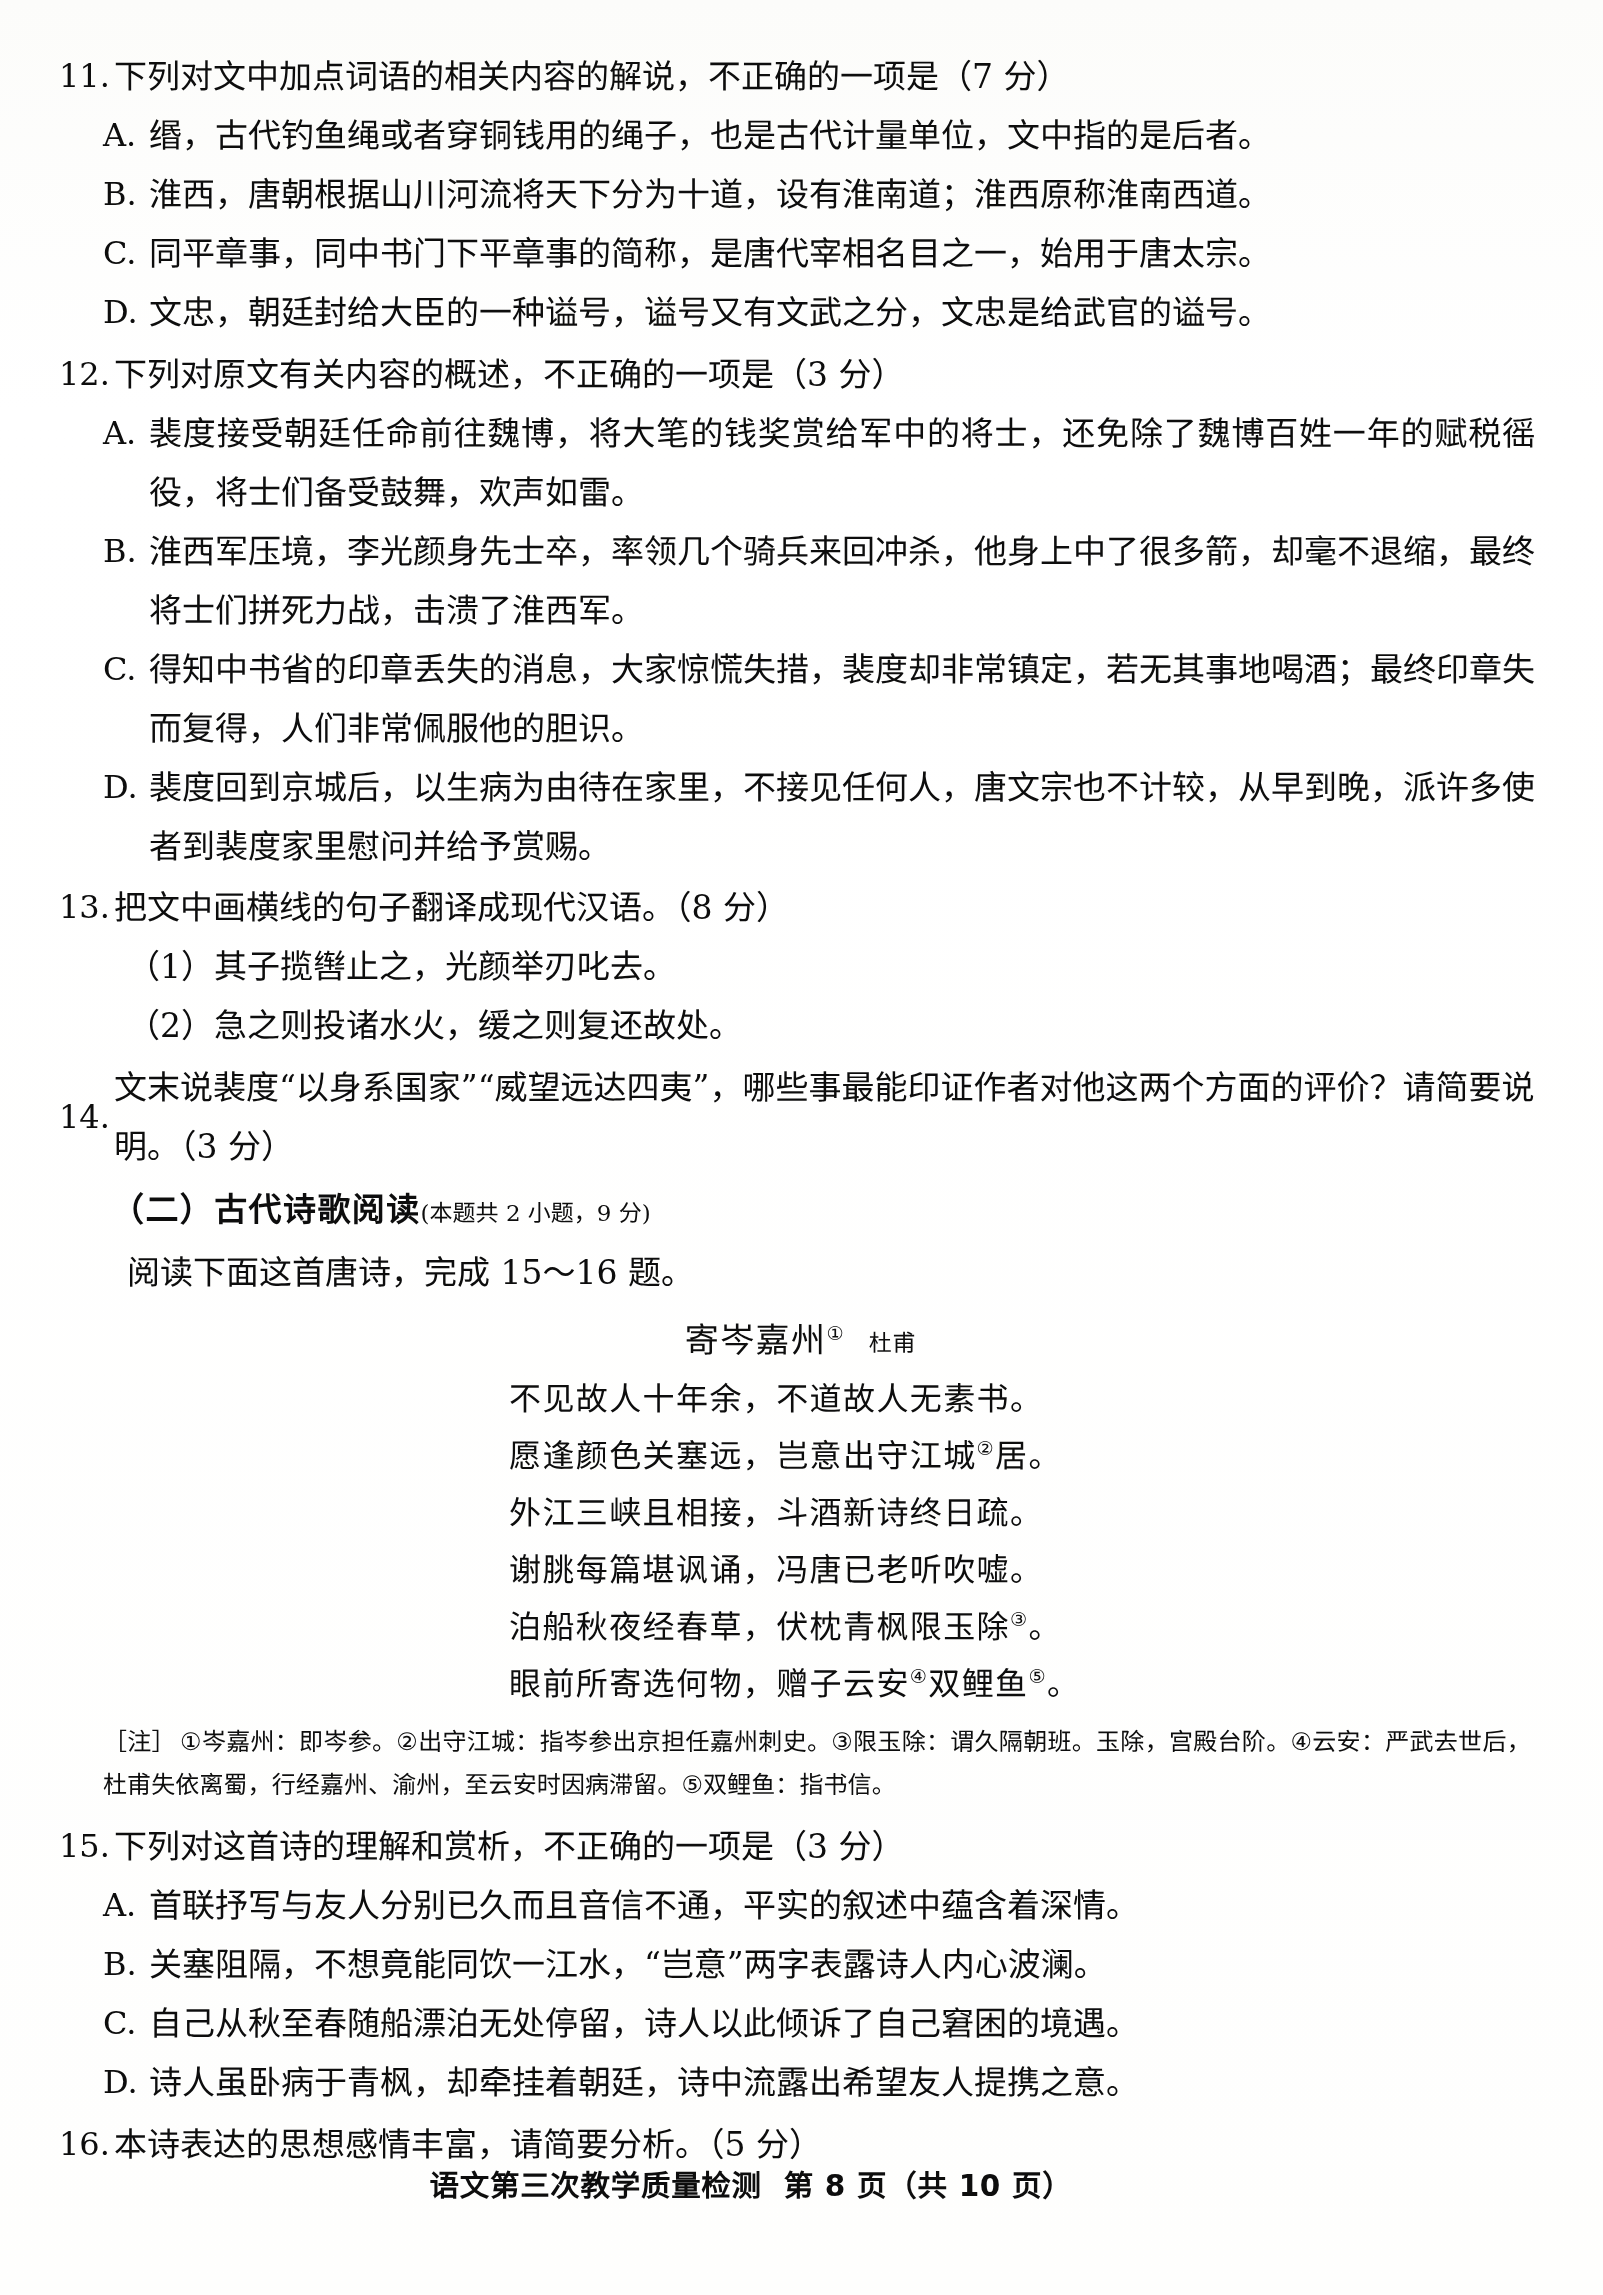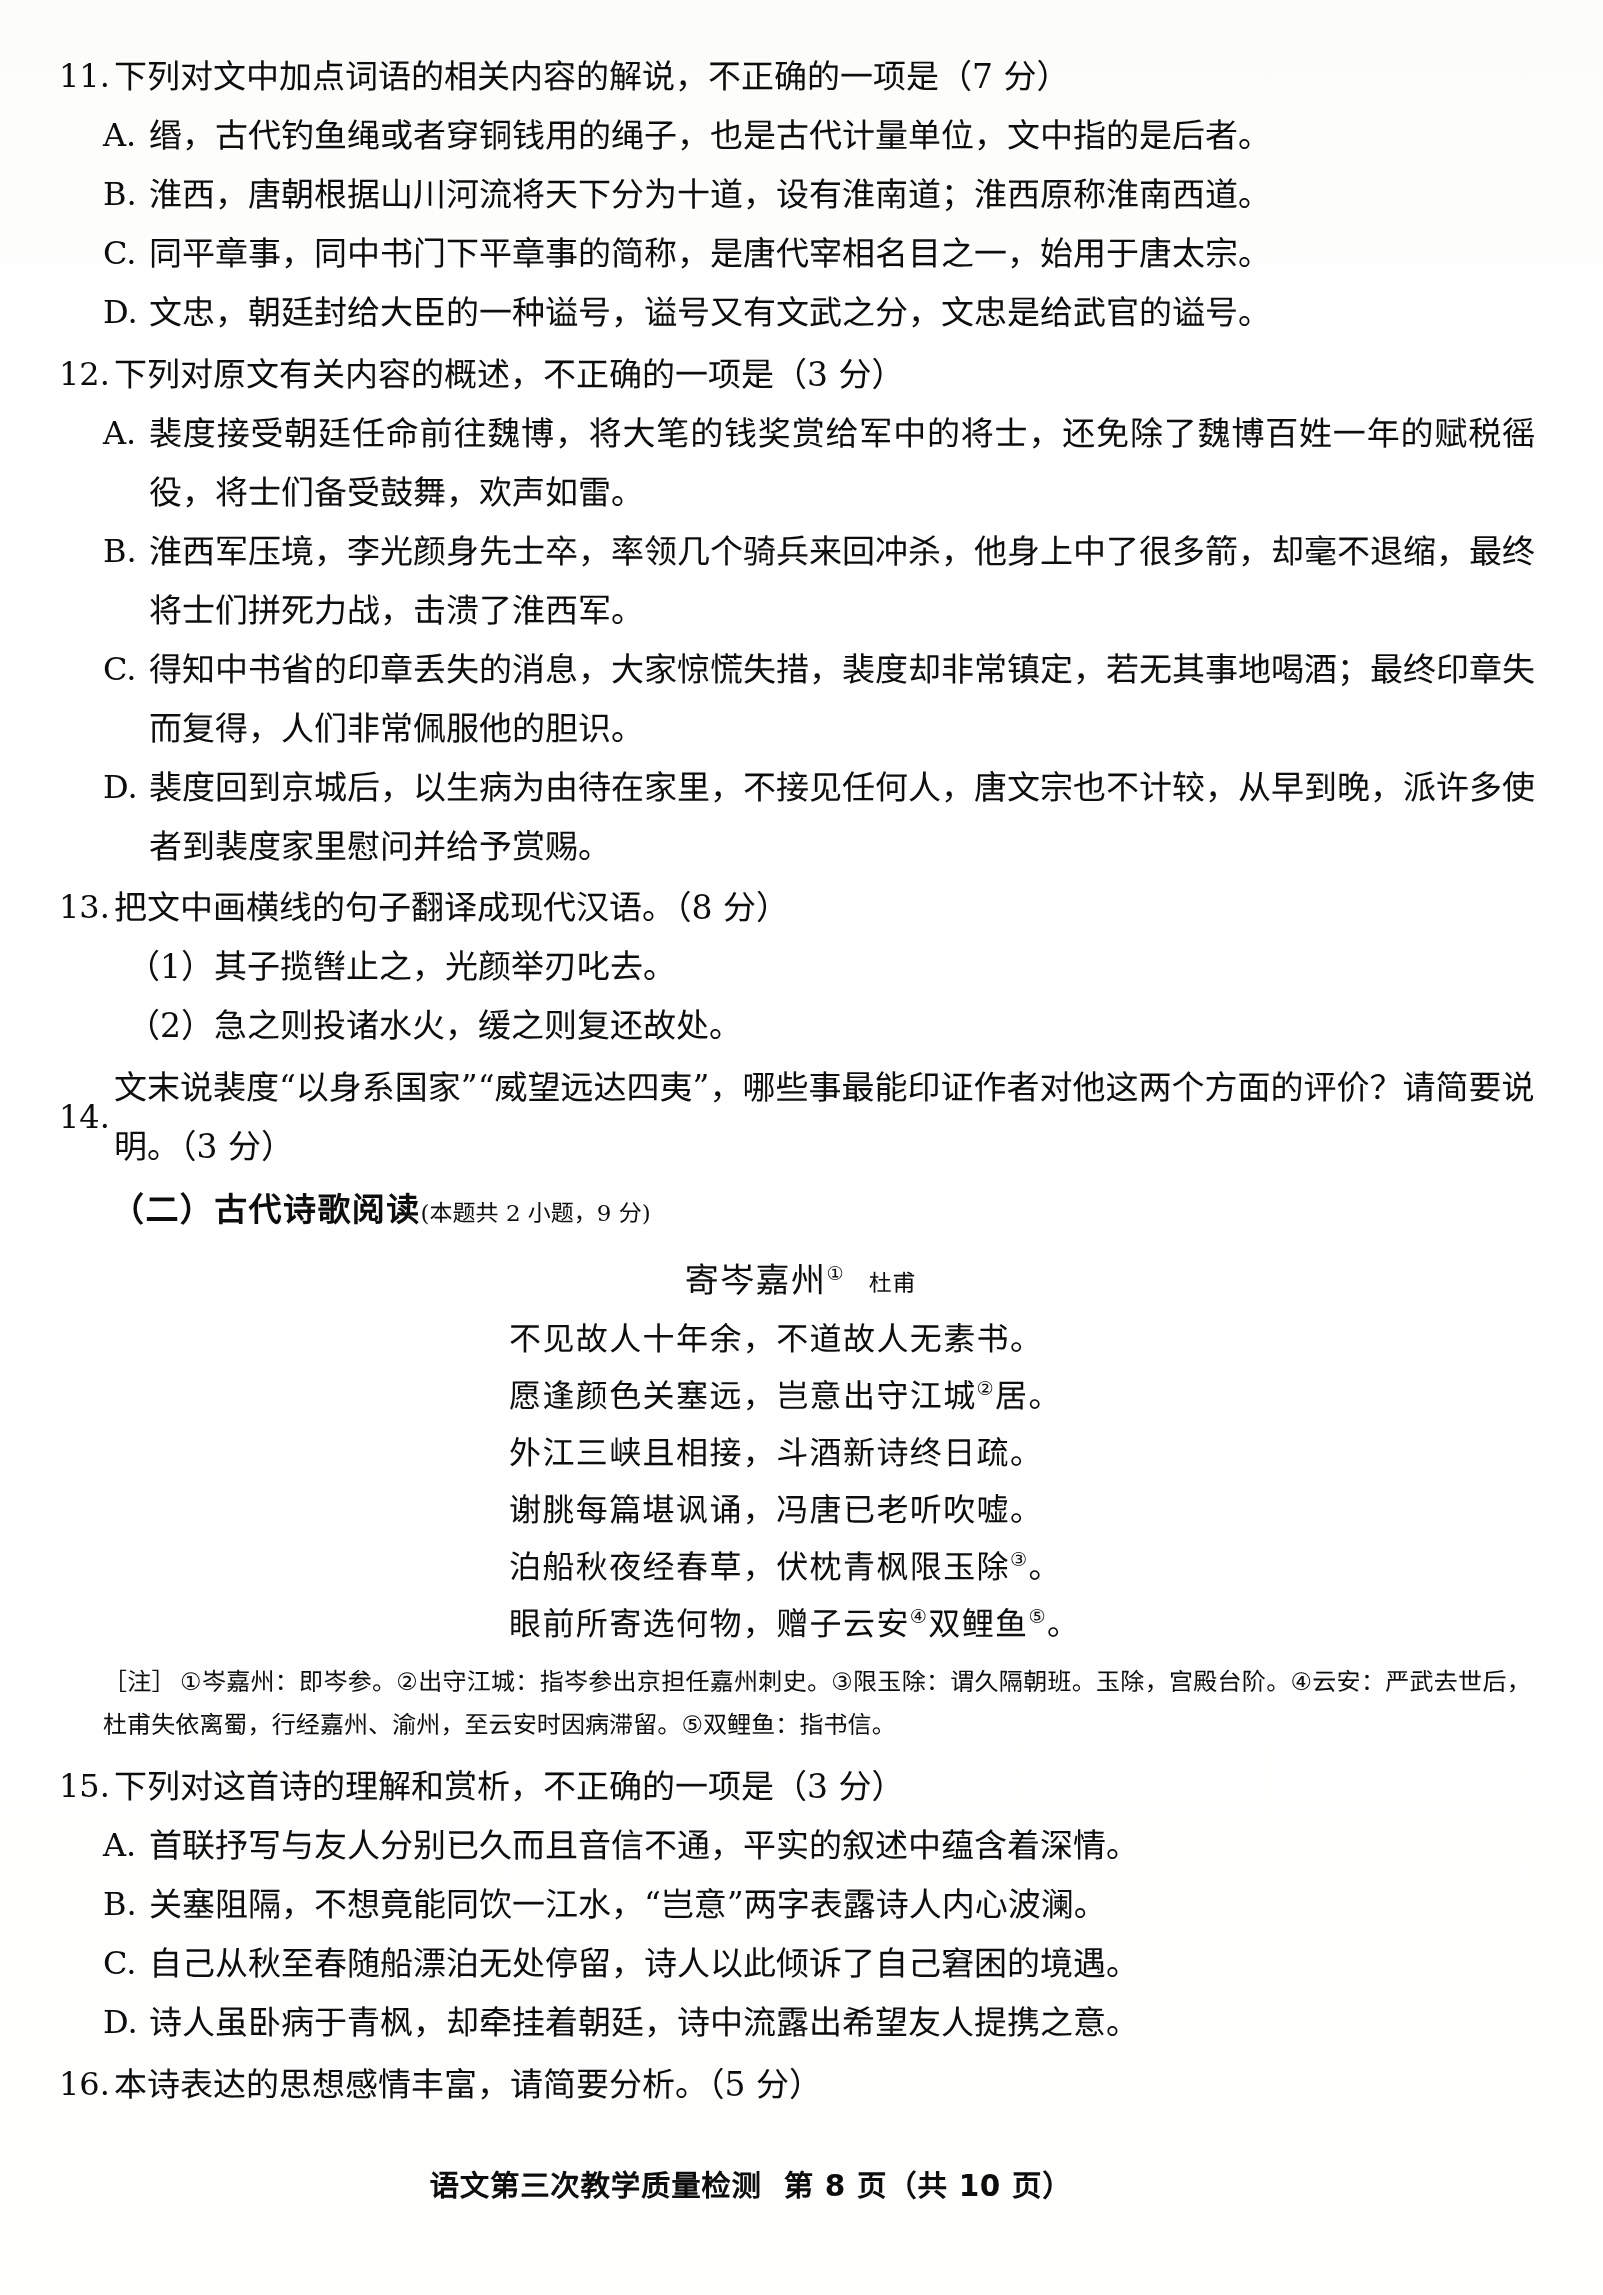--- a/index.html
+++ b/index.html
@@ -211,20 +211,21 @@
   <div class="subitem">（2）急之则投诸水火，缓之则复还故处。</div>
 
   <div class="qitem">
     <span class="qnum">14.</span>
     <span class="qbody">文末说裴度“以身系国家”“威望远达四夷”，哪些事最能印证作者对他这两个方面的评价？请简要说明。（3 分）</span>
   </div>
 
   <div class="sec-head">
     <span class="strong">（二）</span><span class="strong">古代诗歌阅读</span><span class="small">(本题共 2 小题，9 分)</span>
   </div>
+  <div class="sec-lead">阅读下面这首唐诗，完成 15～16 题。</div>
 
   <div class="poem">
     <div class="poem-title">
       <span>寄岑嘉州</span><sup class="note">①</sup><span class="author">杜甫</span>
     </div>
 
     <div class="poem-line">
       <span>不见故人十年余，</span><span>不道故人无素书。</span>
     </div>
 

